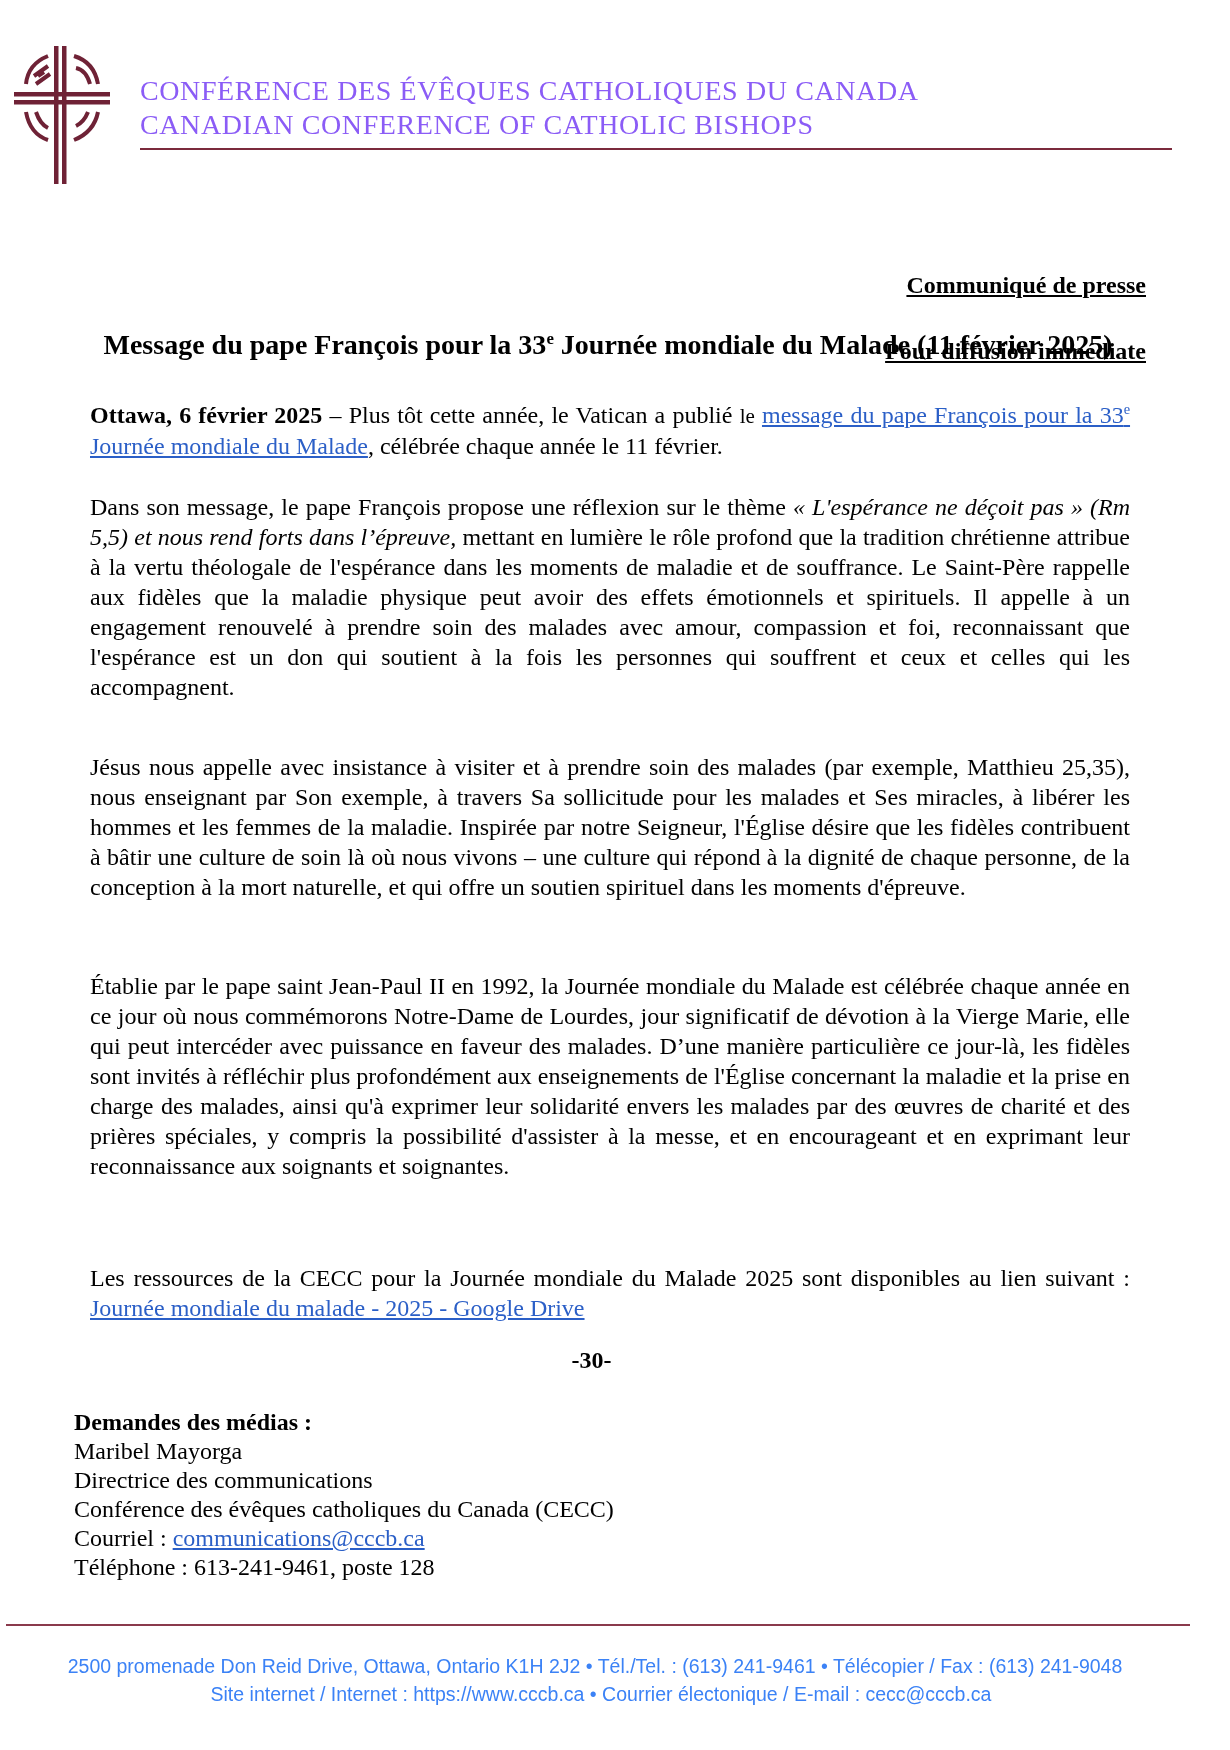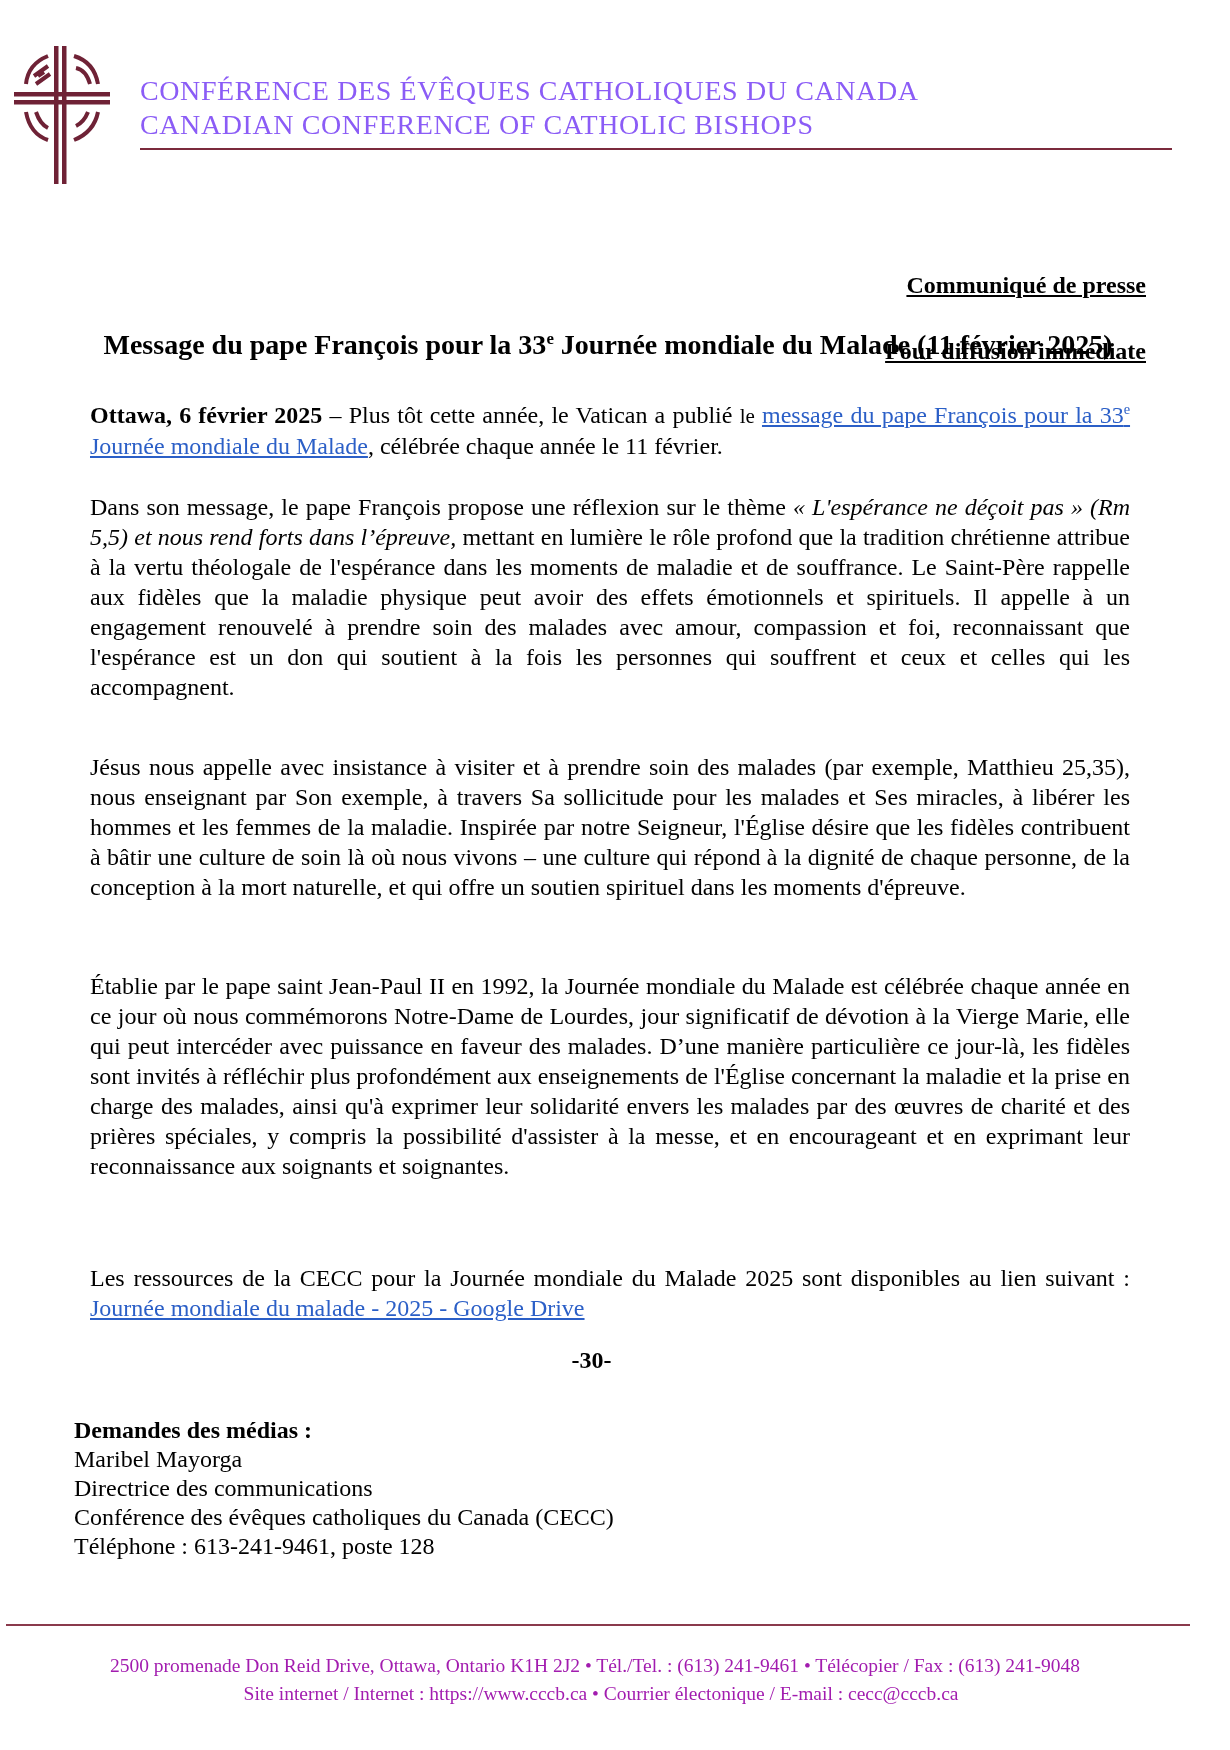--- a/index.html
+++ b/index.html
@@ -23,25 +23,25 @@
 
   .body-text { position: absolute; left: 74px; width: 1072px; font-size: 24px; line-height: 30px; text-align: justify; }
   .p { margin: 16px; }
   a.link { color: #2b5fc7; text-decoration: underline; }
   .small-le { font-size: 21px; }
 
   .end-mark { position: absolute; left: 0; width: 1183px; top: 1347px; text-align: center;
               font-weight: bold; font-size: 24px; }
 
   .contact { position: absolute; left: 74px; top: 1408px; font-size: 24px; line-height: 29px; }
-  .contact .heading { font-weight: bold; margin-top: 8px; }
+  .contact .heading { font-weight: bold; }
 
   .footer-rule { position: absolute; left: 6px; top: 1624px; width: 1184px; height: 2px; background: #8a3a4c; }
   .footer { position: absolute; left: 0; width: 1190px; top: 1652px; text-align: center;
-            font-family: Liberation Serif, serif; color: #a21caf;
+            font-family: Liberation Sans, sans-serif; color: #3b82f6;
             font-size: 19.5px; line-height: 28px; white-space: nowrap; }
   .footer .line2 { padding-left: 12px; }
 </style>
 </head>
 <body>
 
 <svg class="logo" viewBox="0 0 96 138">
   <g fill="#6f2236">
 
     <rect x="40" y="0" width="4.5" height="138"></rect>
@@ -99,20 +99,21 @@
   <p class="p"><span>Les ressources de la CECC pour la Journée mondiale du Malade 2025 sont disponibles au lien suivant : </span><a class="link" href="#">Journée mondiale du malade - 2025 - Google Drive</a></p>
 </div>
 
 <div class="end-mark">-30-</div>
 
 <div class="contact">
   <div class="heading">Demandes des médias :</div>
   <div>Maribel Mayorga</div>
   <div>Directrice des communications</div>
   <div>Conférence des évêques catholiques du Canada (CECC)</div>
+  <div><span>Courriel : </span><a class="link" href="#">communications@cccb.ca</a></div>
   <div>Téléphone : 613-241-9461, poste 128</div>
 </div>
 
 <div class="footer-rule"></div>
 <div class="footer">
   <div>2500 promenade Don Reid Drive, Ottawa, Ontario K1H 2J2 • Tél./Tel. : (613) 241-9461 • Télécopier / Fax : (613) 241-9048</div>
   <div class="line2">Site internet / Internet : https://www.cccb.ca • Courrier électonique / E-mail : cecc@cccb.ca</div>
 </div>
 
 </body></html>

